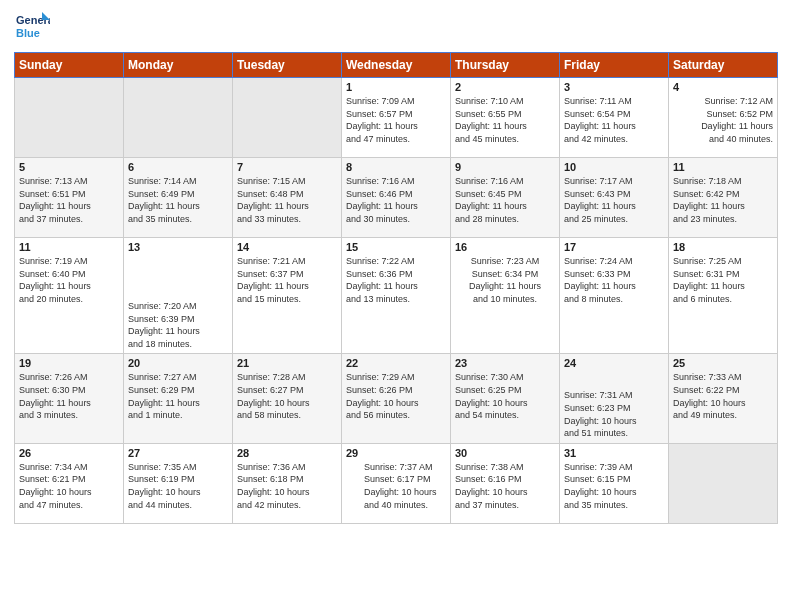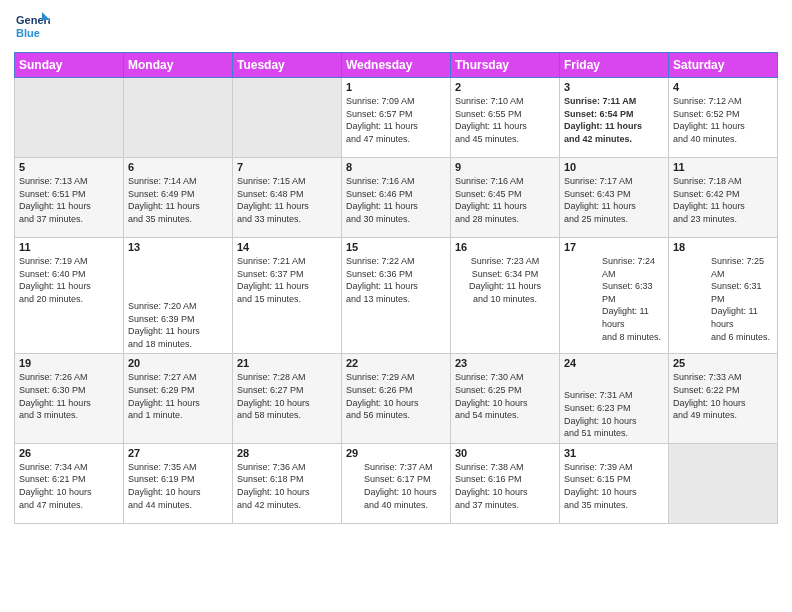--- a/index.html
+++ b/index.html
@@ -36,21 +36,21 @@
     .subtitle {
       font-size: 14px;
       color: #333;
     }
     table {
       width: 100%;
       border-collapse: collapse;
       table-layout: fixed;
     }
     thead tr th {
-      background-color: #d946ef;
+      background-color: #c2410c;
       color: white;
       font-size: 12px;
       font-weight: bold;
       padding: 5px 4px;
       text-align: left;
       border: 1px solid #4a7ad4;
     }
     tbody tr td {
       border: 1px solid #ccc;
       padding: 3px 4px;
@@ -125,28 +125,28 @@
           </td>
           <td>
             <span class="day-num">2</span>
             <div class="day-info" style="white-space: pre-line;">Sunrise: 7:10 AM
 Sunset: 6:55 PM
 Daylight: 11 hours
 and 45 minutes.</div>
           </td>
           <td>
             <span class="day-num">3</span>
-            <div class="day-info" style="white-space: pre-line; font-weight: bold;">Sunrise: 7:11 AM
+            <div class="day-info" style="white-space: pre-line;">Sunrise: 7:11 AM
 Sunset: 6:54 PM
 Daylight: 11 hours
 and 42 minutes.</div>
           </td>
           <td>
             <span class="day-num">4</span>
-            <div class="day-info" style="white-space: pre-line;">Sunrise: 7:12 AM
+            <div class="day-info" style="white-space: pre-line; text-align: right;">Sunrise: 7:12 AM
 Sunset: 6:52 PM
 Daylight: 11 hours
 and 40 minutes.</div>
           </td>
         </tr>
         <tr>
           <td>
             <span class="day-num">5</span>
             <div class="day-info" style="white-space: pre-line;">Sunrise: 7:13 AM
 Sunset: 6:51 PM
@@ -227,28 +227,28 @@
           </td>
           <td>
             <span class="day-num">16</span>
             <div class="day-info" style="white-space: pre-line; text-align: center;">Sunrise: 7:23 AM
 Sunset: 6:34 PM
 Daylight: 11 hours
 and 10 minutes.</div>
           </td>
           <td>
             <span class="day-num">17</span>
-            <div class="day-info" style="white-space: pre-line; margin-left: 38px;">Sunrise: 7:24 AM
+            <div class="day-info" style="white-space: pre-line;">Sunrise: 7:24 AM
 Sunset: 6:33 PM
 Daylight: 11 hours
 and 8 minutes.</div>
           </td>
           <td>
             <span class="day-num">18</span>
-            <div class="day-info" style="white-space: pre-line; margin-left: 38px;">Sunrise: 7:25 AM
+            <div class="day-info" style="white-space: pre-line;">Sunrise: 7:25 AM
 Sunset: 6:31 PM
 Daylight: 11 hours
 and 6 minutes.</div>
           </td>
         </tr>
         <tr>
           <td>
             <span class="day-num">19</span>
             <div class="day-info" style="white-space: pre-line;">Sunrise: 7:26 AM
 Sunset: 6:30 PM

